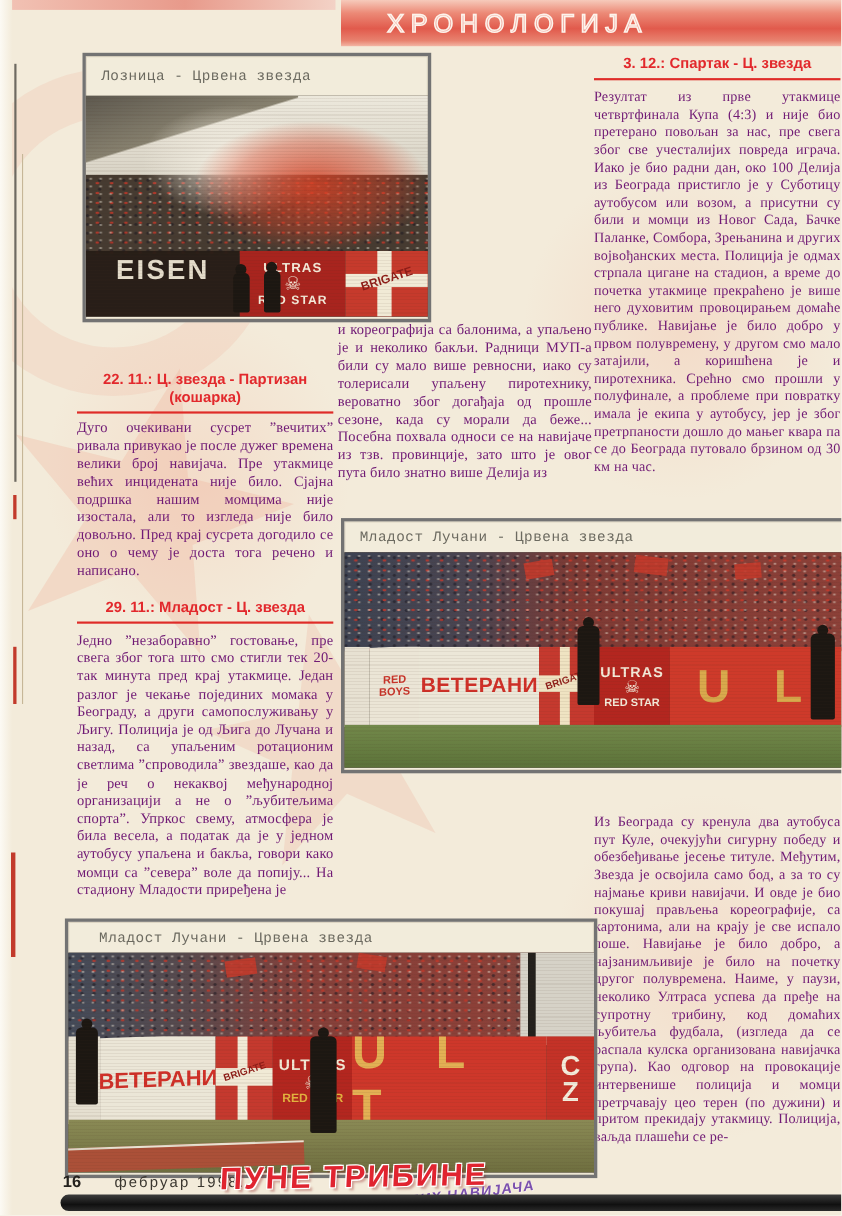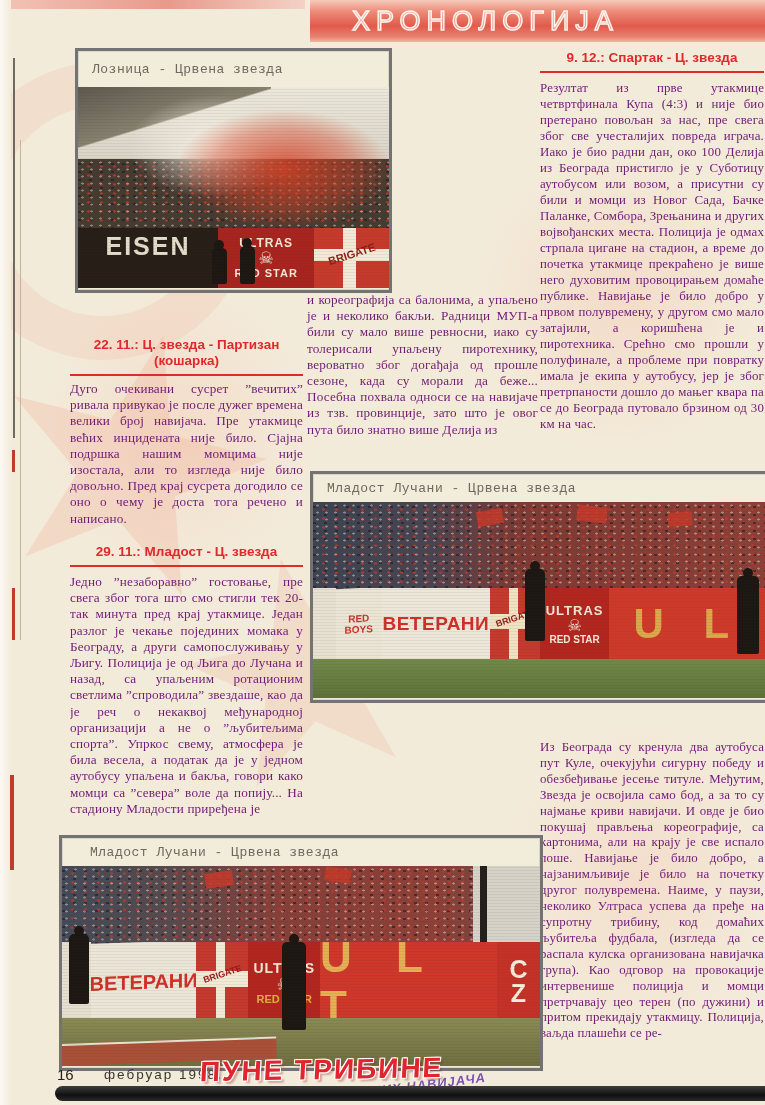--- a/index.html
+++ b/index.html
@@ -13,21 +13,21 @@
   .wm-blob{border-radius:50%;}
   .spine{position:absolute;left:0;top:0;width:11px;height:100%;z-index:4;
          background:linear-gradient(90deg,#fcfaf4,#f3ebda);}
   .edge-line{position:absolute;z-index:4;}
   
   .top-strip{position:absolute;left:0;top:0;width:305px;height:9px;z-index:3;
              background:linear-gradient(90deg,#f2c4b6,#e89a8b 55%,#f3d2c6);}
   .banner{position:absolute;left:310px;top:0;width:455px;height:42px;z-index:3;
           background:linear-gradient(180deg,#f6cabb 0%,#ec8a77 28%,#e15a4c 62%,#e8826f 88%,#f3b5a4 100%);
           display:flex;align-items:center;}
-  .banner-title{margin-left:42px;font-family:"Liberation Sans", sans-serif;font-size:27px;
+  .banner-title{margin-left:42px;font-family:"Liberation Sans", sans-serif;font-size:23px;
                 letter-spacing:6px;font-weight:400;color:transparent;
                 -webkit-text-stroke:1.4px #fdf4ec;text-shadow:0 0 1px rgba(255,255,255,0.4);}
   
   .para{position:absolute;z-index:1;text-align:justify;color:#701a75;
         font-size:13.2px;line-height:16.2px;letter-spacing:0.15px;}
   .s-head{position:absolute;z-index:1;font-family:"Liberation Sans", sans-serif;font-weight:bold;
           font-size:13.5px;line-height:16px;color:#e2282c;text-align:center;
           border-bottom:2.5px solid #df2c28;padding-bottom:5px;}
   
   .photo-frame{position:absolute;z-index:2;border:3px solid #737373;background:#f2ecdb;
@@ -51,21 +51,21 @@
   .cross-h{position:absolute;left:0;right:0;top:36%;height:20%;background:#f1ead6;}
   .cross-label{position:absolute;left:-6%;top:34%;width:112%;text-align:center;
       transform:rotate(-18deg);font-weight:bold;color:#8e1d18;z-index:2;}
   .skull{line-height:1;}
   .person{position:absolute;background:#1c1712;border-radius:5px 5px 2px 2px;z-index:5;}
   .person::before{content:"";position:absolute;top:-8px;left:50%;transform:translateX(-50%);
       width:10px;height:10px;border-radius:50%;background:#1c1712;}
   .mini-flag{position:absolute;background:#c23a2b;opacity:0.9;z-index:3;}
   
   .footer-num{position:absolute;left:57px;top:1066px;z-index:3;font-family:"Liberation Sans",sans-serif;
-              font-weight:normal;font-size:15px;color:#25221e;}
+              font-weight:bold;font-size:15px;color:#25221e;}
   .footer-date{position:absolute;left:104px;top:1067px;z-index:3;font-family:"Liberation Sans",sans-serif;
                font-size:13.5px;color:#3a362f;letter-spacing:2px;}
   .logo{position:absolute;left:200px;top:1052px;width:290px;height:50px;z-index:3;}
   .logo-main{position:absolute;left:0;top:2px;font-family:"Liberation Sans",sans-serif;
      font-weight:900;font-size:28px;letter-spacing:2px;color:#e02430;transform:rotate(-1deg) skewX(-4deg);
      text-shadow:1px 1px 0 #fff,-1px -1px 0 #fff,1px -1px 0 #fff,-1px 1px 0 #fff,3px 3px 2px rgba(140,30,30,0.35);}
   .logo-sub{position:absolute;left:152px;top:26px;font-family:"Liberation Sans",sans-serif;
      font-weight:bold;font-style:italic;font-size:13px;color:#7b50ae;letter-spacing:1px;
      transform:rotate(-7deg);text-shadow:0.5px 0.5px 0 rgba(255,255,255,0.7);}
   .bottom-bar{position:absolute;left:55px;top:1086px;width:710px;height:15px;z-index:3;
@@ -94,21 +94,21 @@
     <span class="banner-title">ХРОНОЛОГИЈА</span>
   </div>
 
   <div class="s-head" style="left:70px;top:337px;width:233px;">22. 11.: Ц. звезда - Партизан (кошарка)</div>
   <div class="para" style="left:70px;top:381px;width:233px;">Дуго очекивани сусрет ”вечитих” ривала привукао је после дужег времена велики број навијача. Пре утакмице већих инцидената није било. Сјајна подршка нашим момцима није изостала, али то изгледа није било довољно. Пред крај сусрета догодило се оно о чему је доста тога речено и написано.</div>
   <div class="s-head" style="left:70px;top:544px;width:233px;">29. 11.: Младост - Ц. звезда</div>
   <div class="para" style="left:70px;top:574px;width:233px;height:260px;overflow:hidden;">Једно ”незаборавно” гостовање, пре свега због тога што смо стигли тек 20-так минута пред крај утакмице. Један разлог је чекање појединих момака у Београду, а други самопослуживању у Љигу. Полиција је од Љига до Лучана и назад, са упаљеним ротационим светлима ”спроводила” звездаше, као да је реч о некаквој међународној организацији а не о ”љубитељима спорта”. Упркос свему, атмосфера је била весела, а податак да је у једном аутобусу упаљена и бакља, говори како момци са ”севера” воле да попију... На стадиону Младости приређена је</div>
 
   <div class="para" style="left:307px;top:292px;width:231px;">и кореографија са балонима, а упаљено је и неколико бакљи. Радници МУП-а били су мало више ревносни, иако су толерисали упаљену пиротехнику, вероватно због догађаја од прошле сезоне, када су морали да беже... Посебна похвала односи се на навијаче из тзв. провинције, зато што је овог пута било знатно више Делија из</div>
 
-  <div class="s-head" style="left:540px;top:50px;width:224px;">9. 12.: Спартак - Ц. звезда</div>
+  <div class="s-head" style="left:540px;top:50px;width:224px;">3. 12.: Спартак - Ц. звезда</div>
   <div class="para" style="left:540px;top:80px;width:224px;height:388px;overflow:hidden;font-size:12.9px;line-height:16px;">Резултат из прве утакмице четвртфинала Купа (4:3) и није био претерано повољан за нас, пре свега због све учесталијих повреда играча. Иако је био радни дан, око 100 Делија из Београда пристигло је у Суботицу аутобусом или возом, а присутни су били и момци из Новог Сада, Бачке Паланке, Сомбора, Зрењанина и других војвођанских места. Полиција је одмах стрпала цигане на стадион, а време до почетка утакмице прекраћено је више него духовитим провоцирањем домаће публике. Навијање је било добро у првом полувремену, у другом смо мало затајили, а коришћена је и пиротехника. Срећно смо прошли у полуфинале, а проблеме при повратку имала је екипа у аутобусу, јер је због претрпаности дошло до мањег квара па се до Београда путовало брзином од 30 км на час.</div>
   <div class="para" style="left:540px;top:740px;width:224px;height:340px;overflow:hidden;font-size:12.9px;line-height:15.9px;">Из Београда су кренула два аутобуса пут Куле, очекујући сигурну победу и обезбеђивање јесење титуле. Међутим, Звезда је освојила само бод, а за то су најмање криви навијачи. И овде је био покушај прављења кореографије, са картонима, али на крају је све испало лоше. Навијање је било добро, а најзанимљивије је било на почетку другог полувремена. Наиме, у паузи, неколико Ултраса успева да пређе на супротну трибину, код домаћих љубитеља фудбала, (изгледа да се распала кулска организована навијачка група). Као одговор на провокације интервенише полиција и момци претрчавају цео терен (по дужини) и притом прекидају утакмицу. Полиција, ваљда плашећи се ре-</div>
 
   <div class="photo-frame" style="left:75px;top:48px;width:311px;height:239px;">
     <div class="photo-caption" style="height:36px;">Лозница - Црвена звезда</div>
     <div class="photo-body" style="height:201px;">
       <div class="layer" style="inset:0 0 45% 0;background:linear-gradient(180deg,#ece8dc,#cfc9ba);"></div>
       <div class="layer" style="left:0;top:0;width:62%;height:58%;background:linear-gradient(163deg,#5d584e 0%,#87816f 34%,transparent 35%);"></div>
       <div class="layer" style="left:0;right:0;top:36%;height:36%;background:#463b31;">
         <div class="dots"></div>

